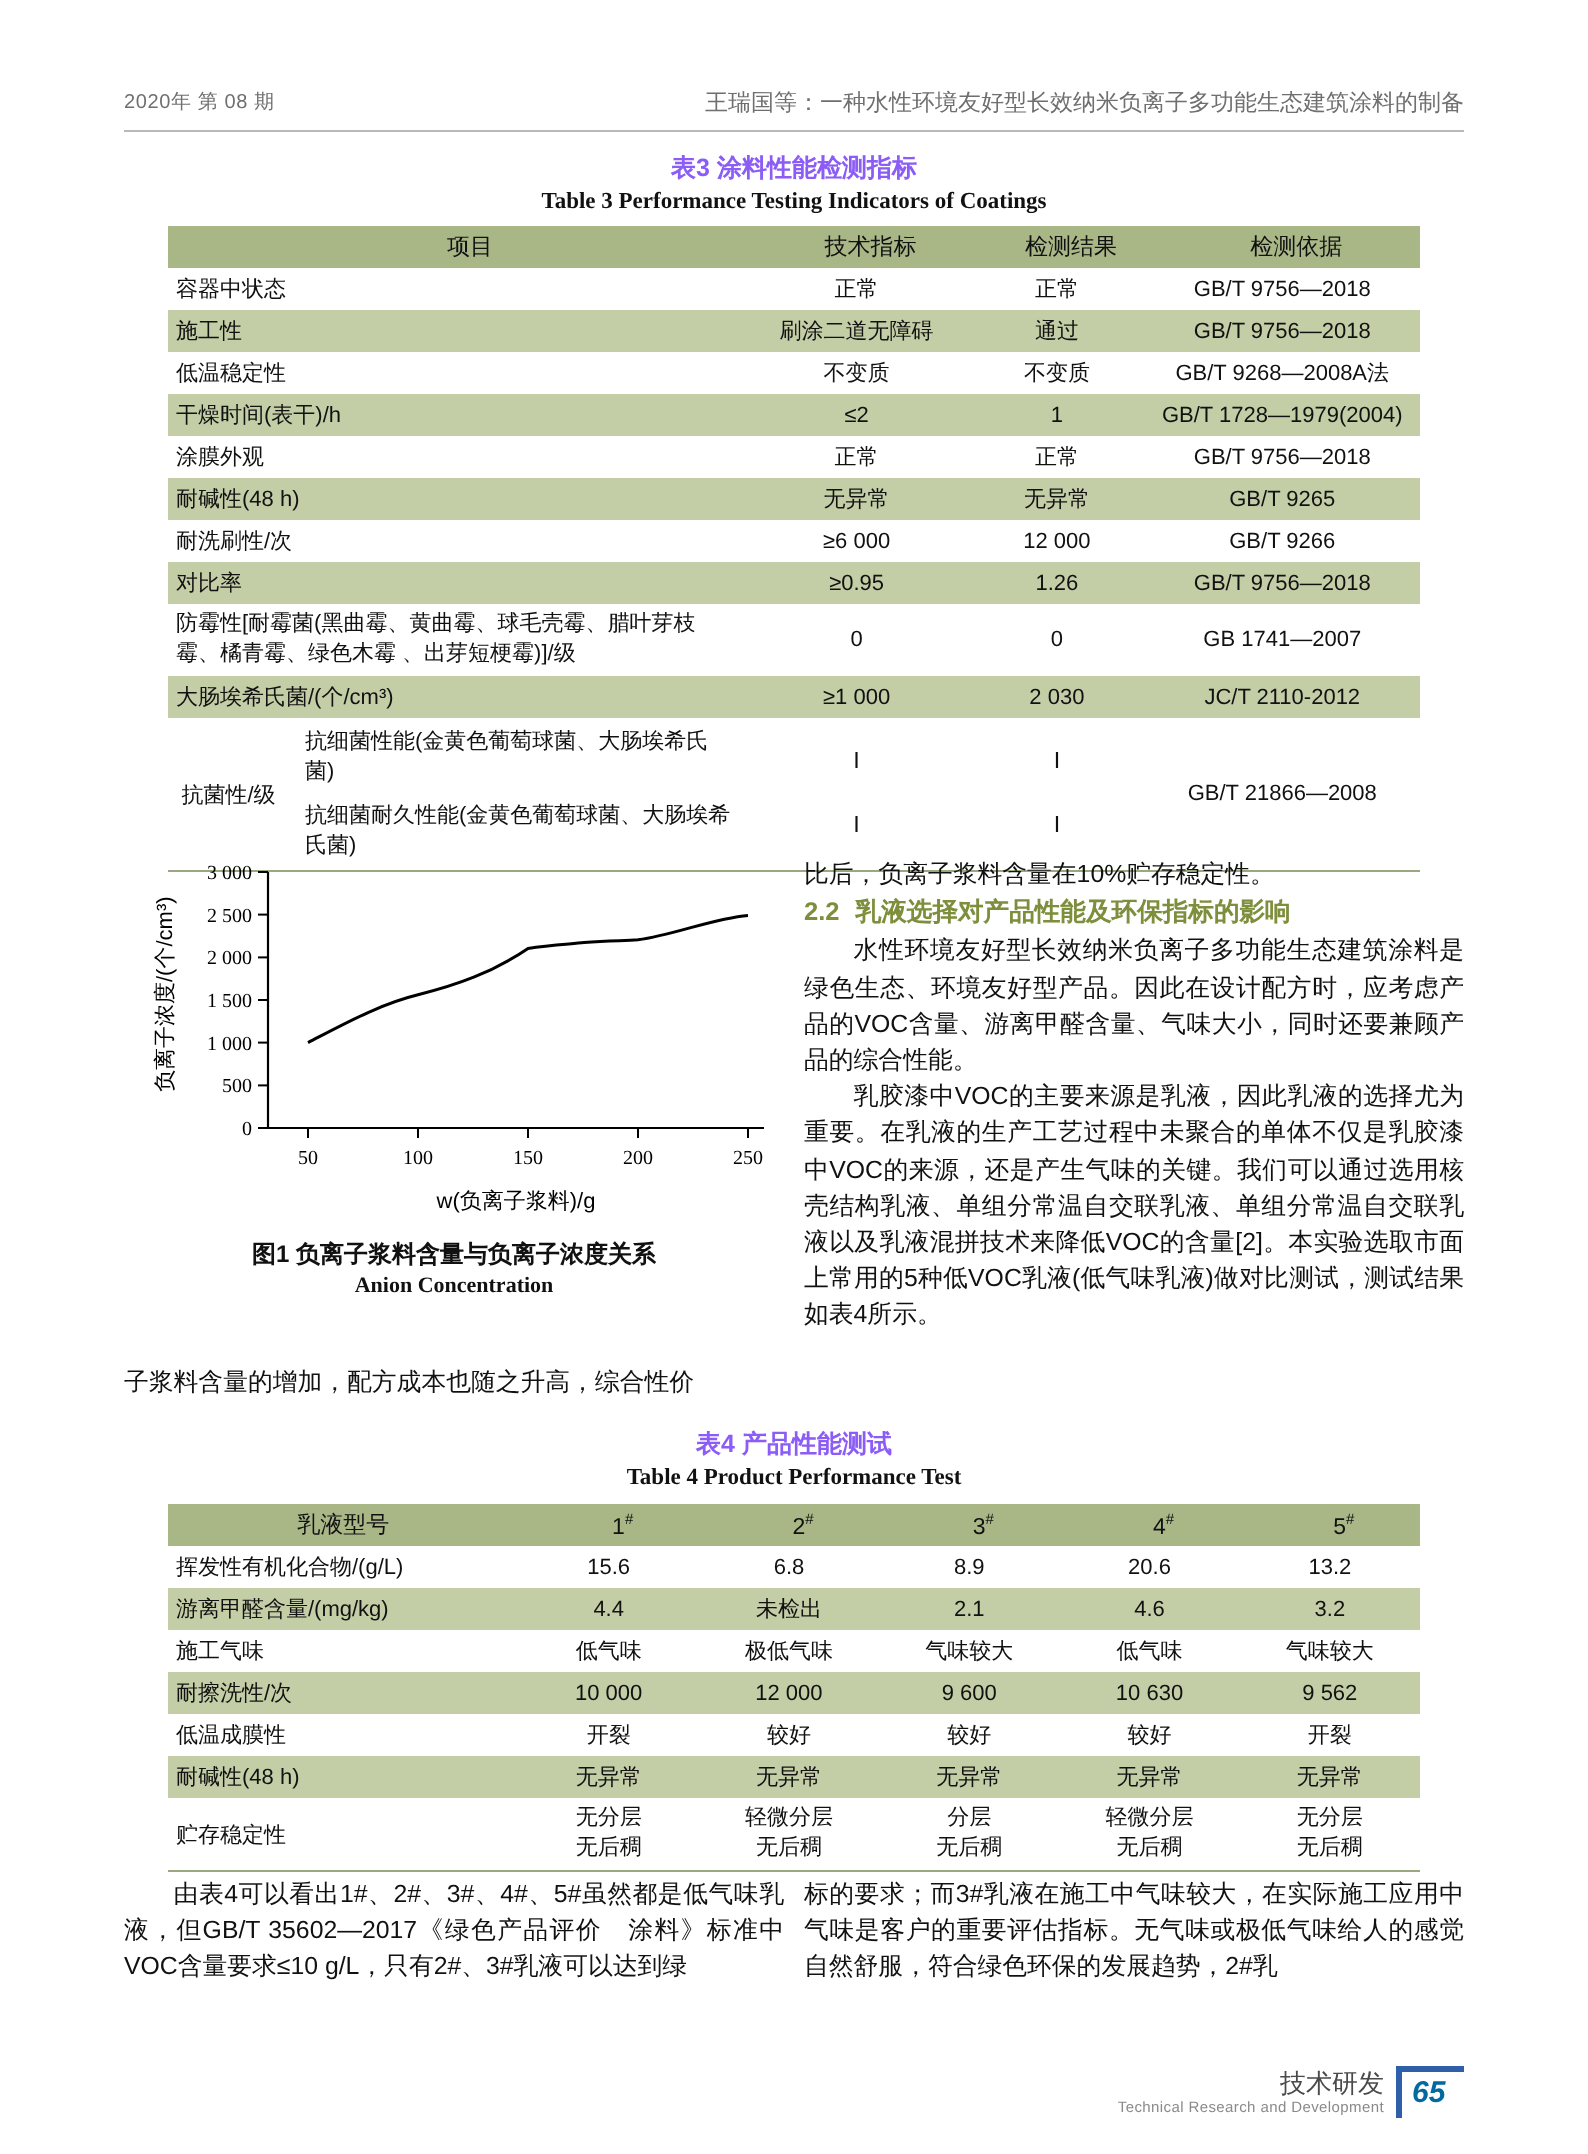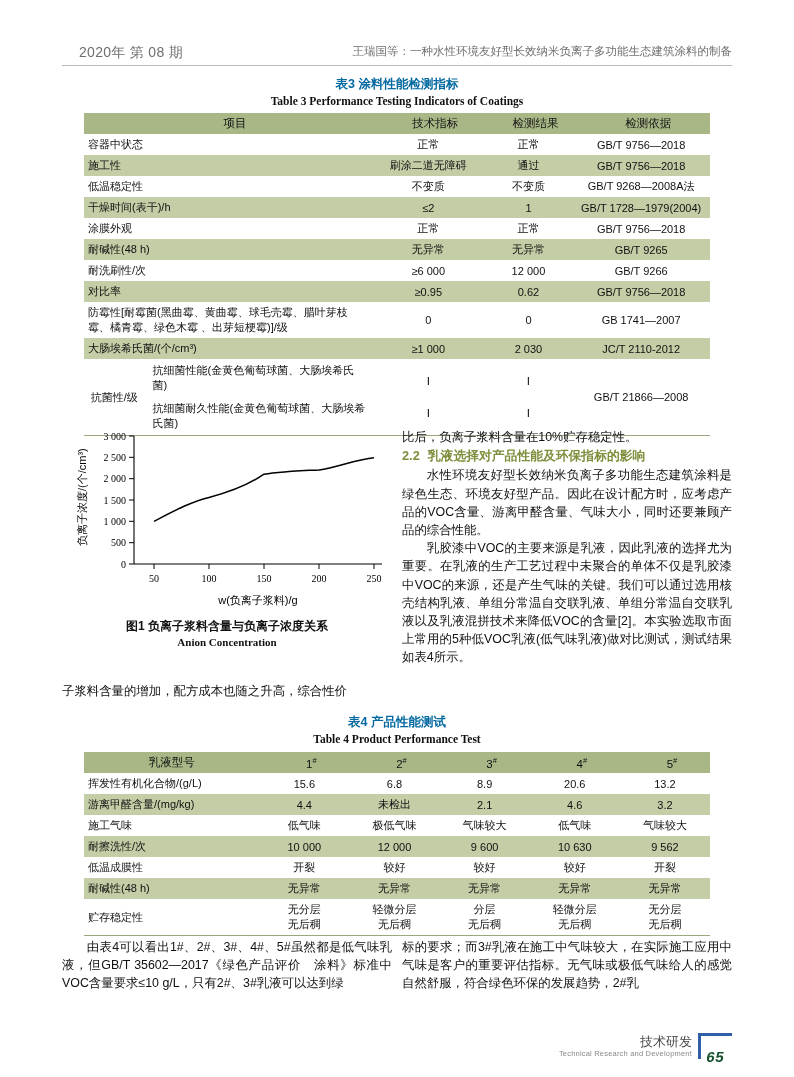--- a/index.html
+++ b/index.html
@@ -5,27 +5,27 @@
   html,body{margin:0;padding:0;background:#ffffff;}
   body{
     width:794px;height:1077px;position:relative;overflow:hidden;
     font-family:"Liberation Sans","DejaVu Sans",sans-serif;
     color:#111;
   }
   .page{position:absolute;left:0;top:0;width:794px;height:1077px;}
 
   
   .runhead{position:absolute;left:62px;top:44px;width:670px;height:24px;}
-  .runhead .left{position:absolute;left:0;top:0;font-size:14px;color:#6f6f6f;letter-spacing:.3px;margin-left:17px;}
+  .runhead .left{position:absolute;left:0;top:0;font-size:10px;color:#6f6f6f;letter-spacing:.3px;}
   .runhead .right{position:absolute;right:0;top:0;font-size:11.5px;color:#6f6f6f;white-space:nowrap;}
   .runrule{position:absolute;left:62px;top:65px;width:670px;height:1px;background:#b9b9b9;}
 
   
   .tcap{text-align:center;}
-  .tcap .cn{font-size:12.5px;font-weight:bold;color:#0369a1;line-height:17px;}
+  .tcap .cn{font-size:12.5px;font-weight:bold;color:#8b5cf6;line-height:17px;}
   .tcap .en{font-size:11.5px;font-weight:bold;font-family:"Liberation Serif","DejaVu Serif",serif;color:#111;line-height:16px;}
 
   
   table.dt{border-collapse:collapse;width:100%;font-size:11px;}
   table.dt td,table.dt th{padding:3px 4px;vertical-align:middle;}
   table.dt thead th{background:#a9b787;font-weight:normal;font-size:11.5px;text-align:center;color:#111;padding-left:18px;}
   table.dt tbody tr.alt td{background:#c3cda6;}
   .tbl-wrap{position:absolute;}
   .tbl-wrap:after{content:"";display:block;height:1.4px;background:#9aa880;}
 
@@ -48,22 +48,22 @@
   .sec .num{color:#7d8f3c;margin-right:8px;}
 
   
   .footer{position:absolute;right:62px;bottom:18px;display:flex;align-items:flex-end;}
   .footer .ftxt{text-align:right;margin-right:6px;}
   .footer .fcn{font-size:13px;font-weight:normal;color:#4a4a4a;line-height:15px;}
   .footer .fen{font-size:7.5px;color:#8a8a8a;line-height:10px;letter-spacing:.2px;}
   .footer .pgbox{position:relative;width:34px;height:26px;}
   .footer .pgbox .bar{position:absolute;left:0;top:0;width:3px;height:26px;background:#2f5fa8;}
   .footer .pgbox .topbar{position:absolute;left:0;top:0;width:34px;height:2.5px;background:#2f5fa8;}
-  .footer .pgnum{position:absolute;left:8px;top:17px;font-size:15px;font-weight:bold;font-style:italic;
-                 color:#14532d;font-family:Liberation Mono, monospace;}
+  .footer .pgnum{position:absolute;left:8px;top:5px;font-size:15px;font-weight:bold;font-style:italic;
+                 color:#0369a1;font-family:Liberation Sans, sans-serif;}
 </style>
 </head>
 <body>
 
 <div class="page">
 
   <div class="runhead">
     <div class="left">2020年  第 08 期</div>
     <div class="right">王瑞国等：一种水性环境友好型长效纳米负离子多功能生态建筑涂料的制备</div>
   </div>
@@ -129,21 +129,21 @@
         </tr>
         <tr>
           <td class="lft">耐洗刷性/次</td>
           <td class="ctr">≥6 000</td>
           <td class="ctr">12 000</td>
           <td class="ctr nowrap">GB/T 9266</td>
         </tr>
         <tr class="alt">
           <td class="lft">对比率</td>
           <td class="ctr">≥0.95</td>
-          <td class="ctr">0.62</td>
+          <td class="ctr">1.26</td>
           <td class="ctr nowrap">GB/T 9756—2018</td>
         </tr>
         <tr>
           <td class="lft" style="line-height:15px;">防霉性[耐霉菌(黑曲霉、黄曲霉、球毛壳霉、腊叶芽枝霉、橘青霉、绿色木霉 、出芽短梗霉)]/级</td>
           <td class="ctr">0</td>
           <td class="ctr">0</td>
           <td class="ctr nowrap">GB 1741—2007</td>
         </tr>
         <tr class="alt">
           <td class="lft">大肠埃希氏菌/(个/cm³)</td>

